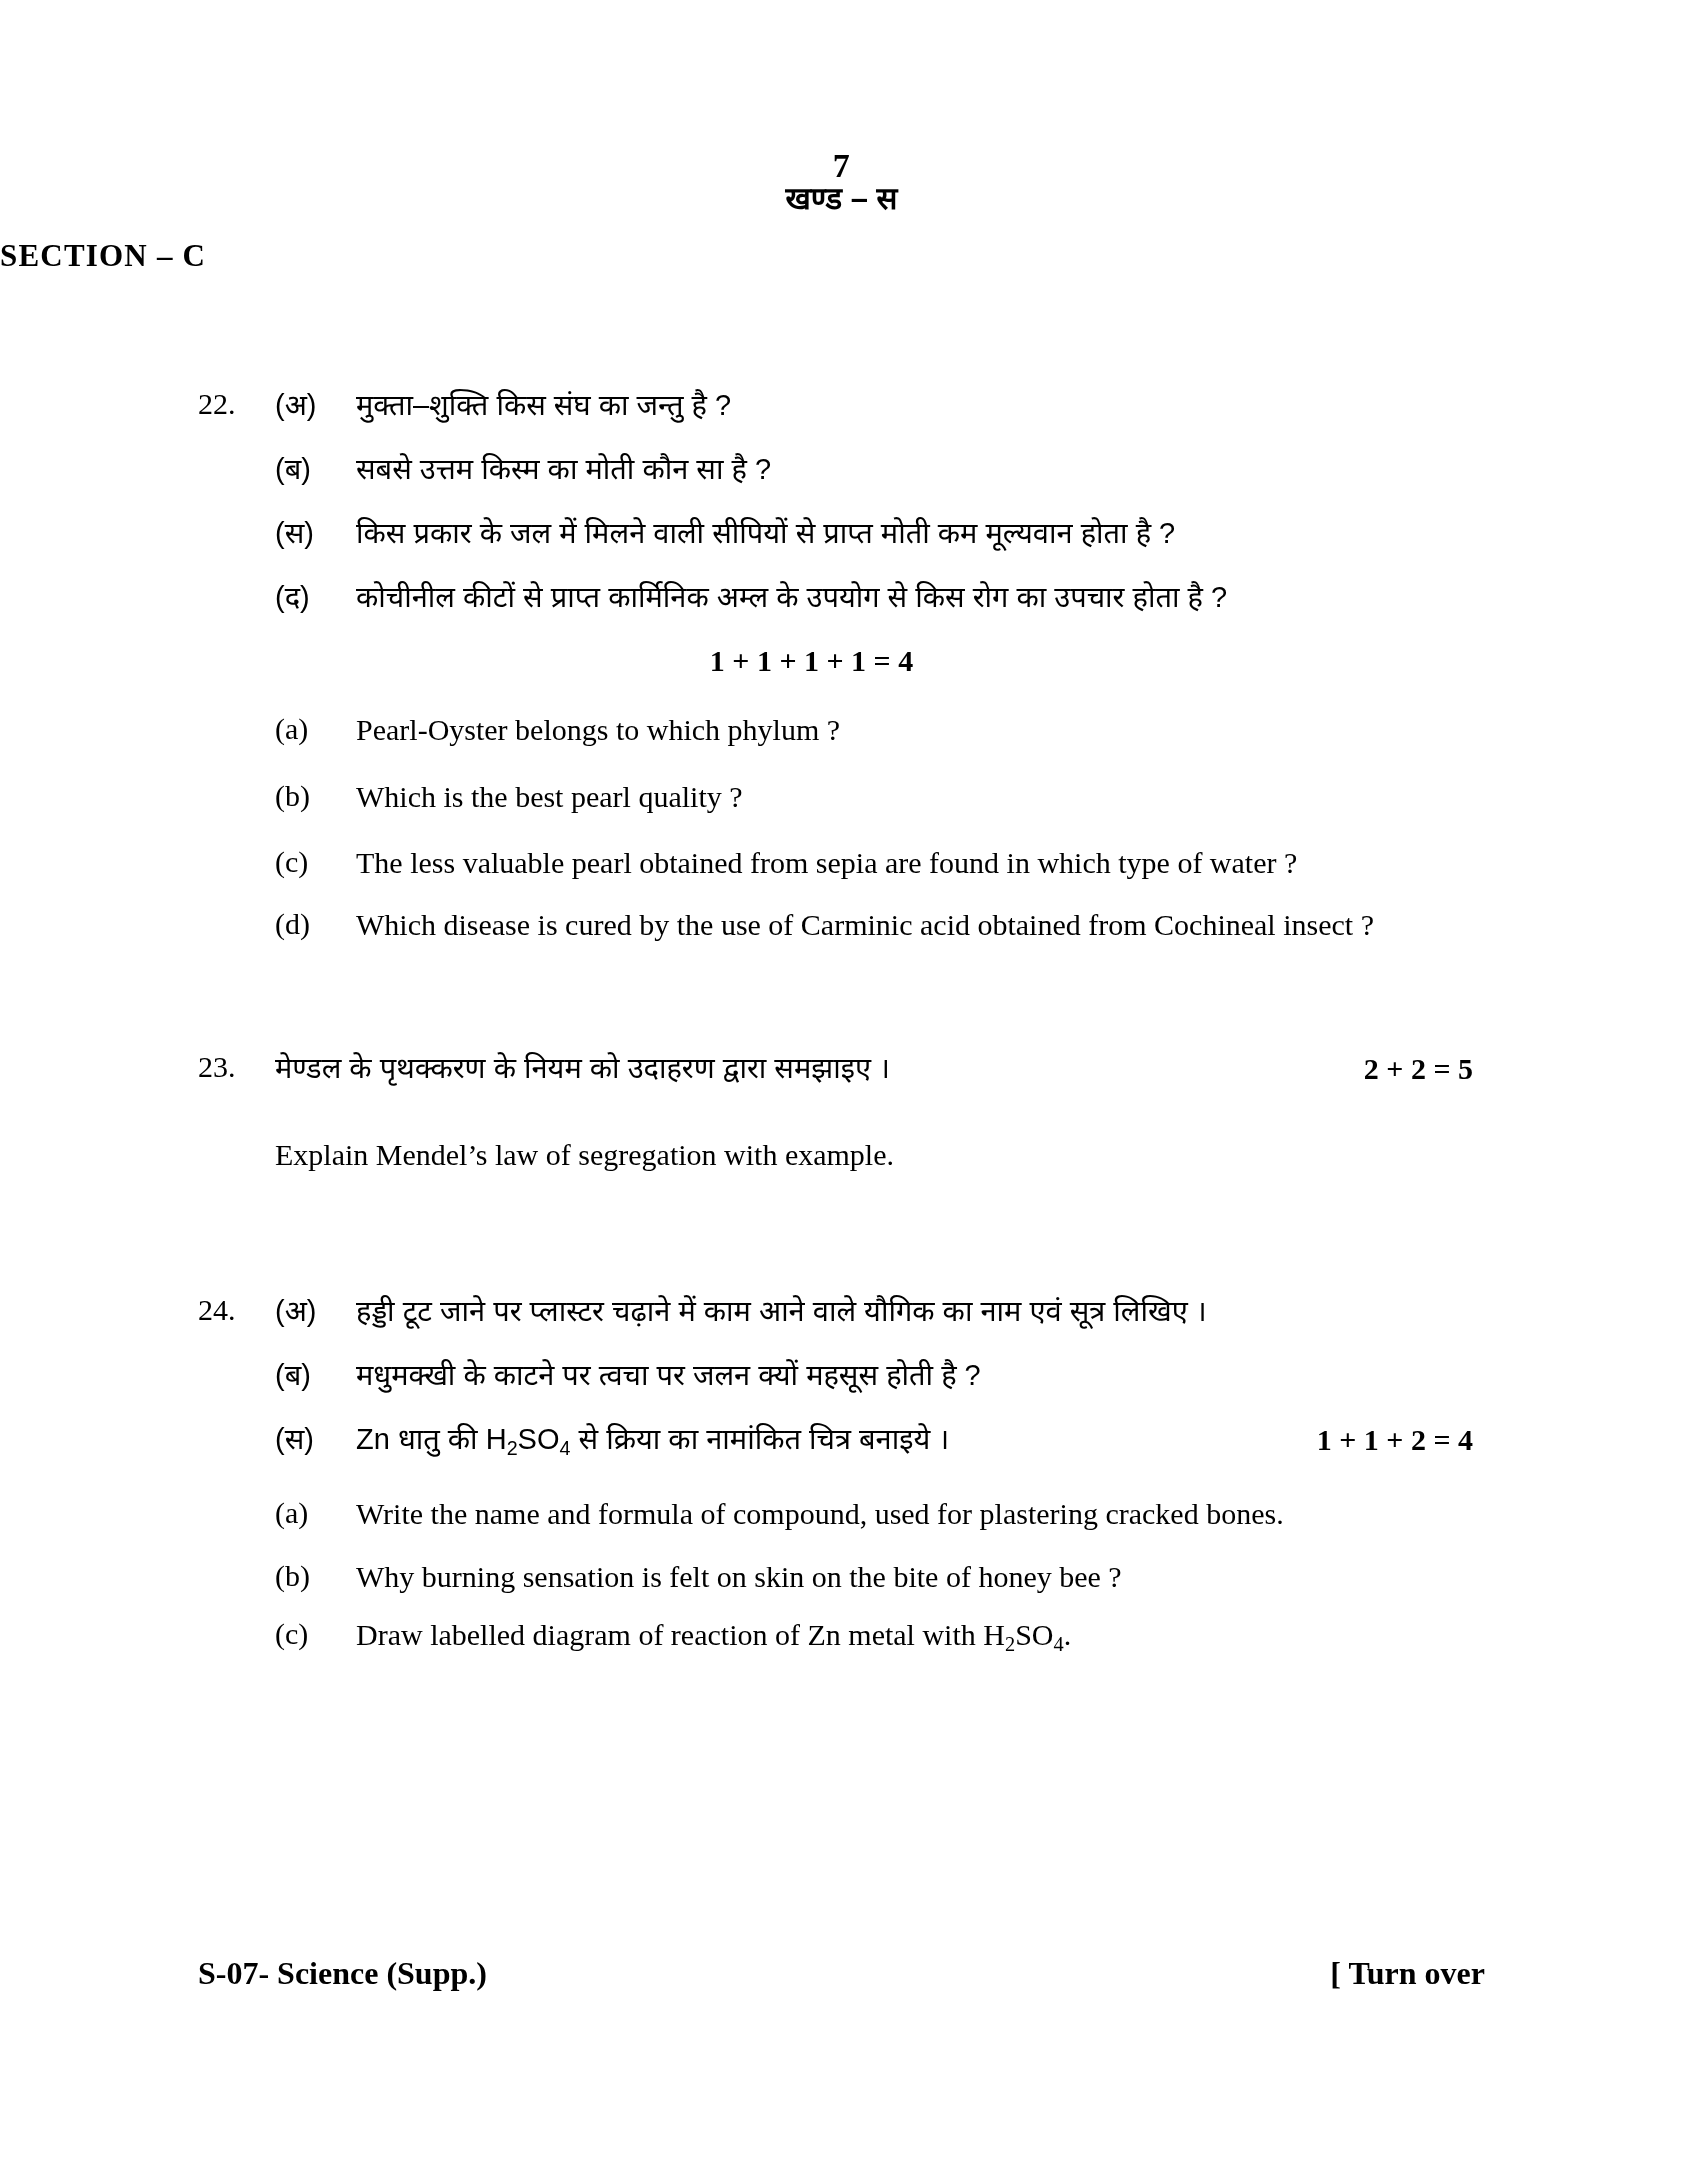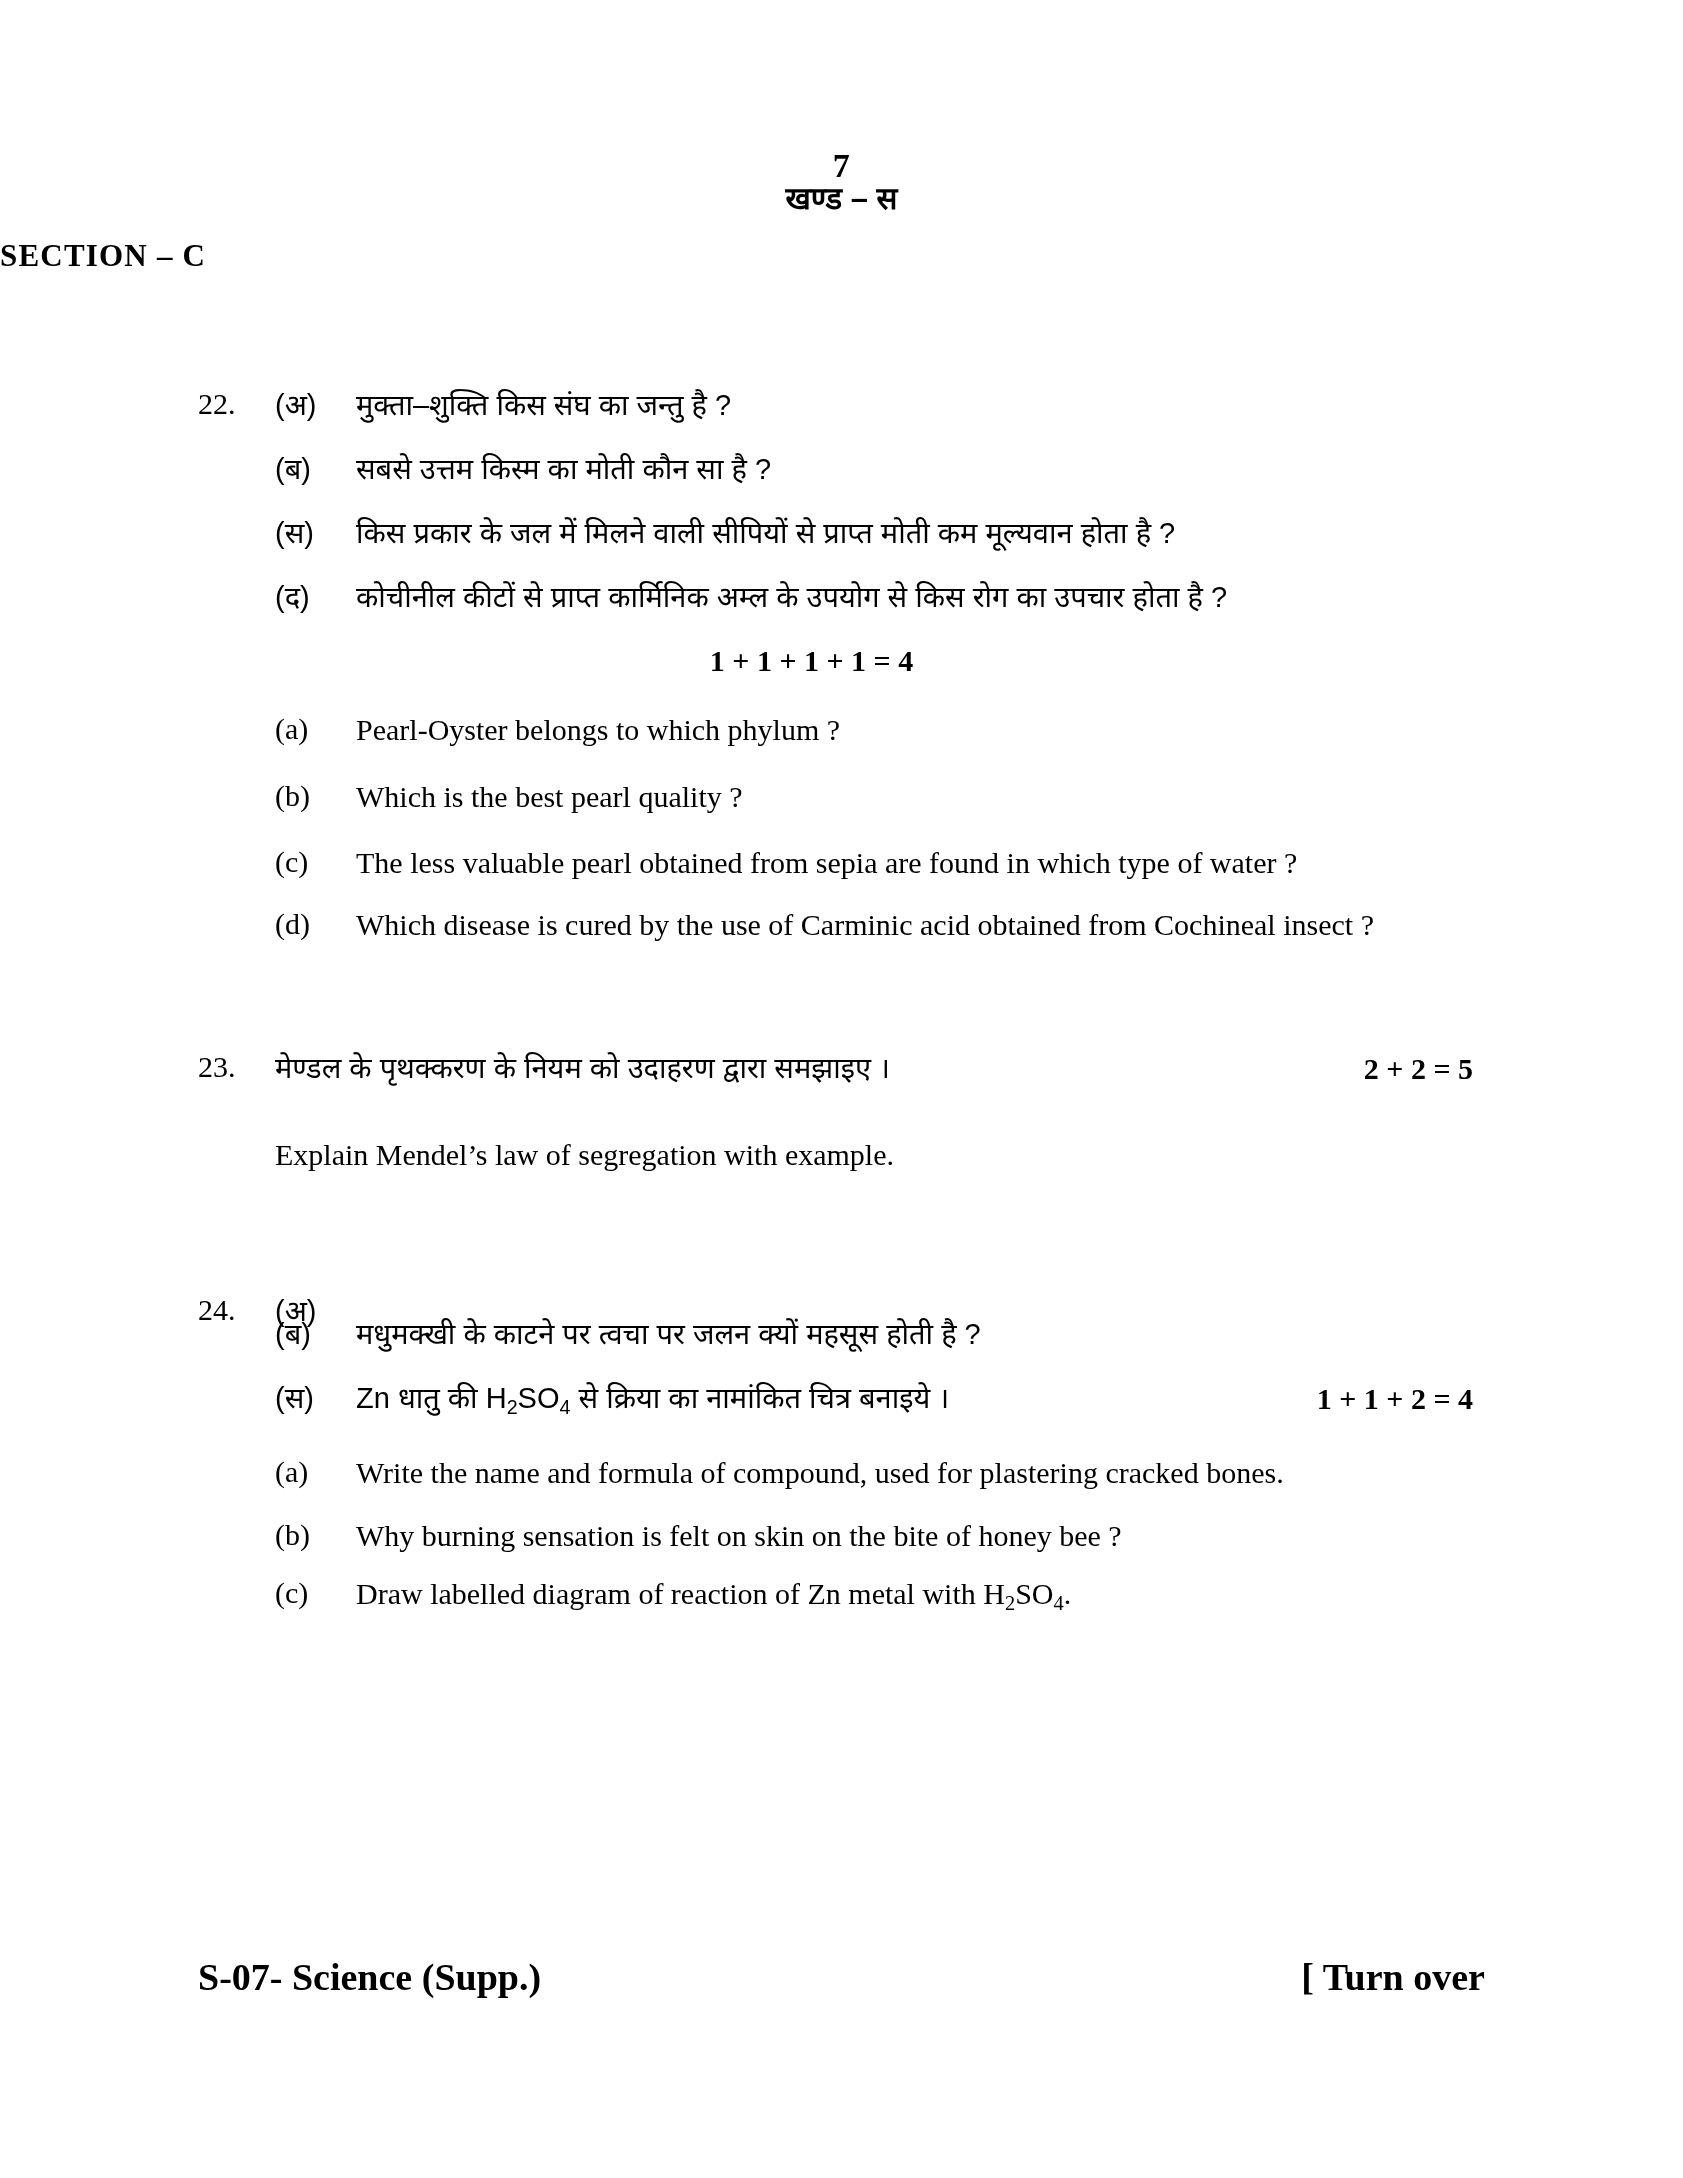--- a/index.html
+++ b/index.html
@@ -141,21 +141,21 @@
   
   .footer {
     position: absolute;
     left: 198px;
     right: 198px;
     top: 1955px;
     display: flex;
     justify-content: space-between;
     align-items: baseline;
     font-weight: bold;
-    font-size: 38px;
+    font-size: 32px;
   }
 </style>
 </head>
 <body>
 
 <div class="page">
 
   <div class="page-number">7</div>
   <div class="khand">खण्ड – स</div>
   <div class="section-c">SECTION – C</div>
@@ -238,20 +238,21 @@
   </div>
 
   <div class="sp-70"></div>
   <div class="sp-44"></div>
 
   <div class="qblock">
     <div class="qnum">24.</div>
 
     <div class="row hi">
       <span class="marker">(अ)</span>
+      <span class="body">हड्डी टूट जाने पर प्लास्टर चढ़ाने में काम आने वाले यौगिक का नाम एवं सूत्र लिखिए ।</span>
     </div>
     <div class="sp-22"></div>
 
     <div class="row hi">
       <span class="marker">(ब)</span>
       <span class="body">मधुमक्खी के काटने पर त्वचा पर जलन क्यों महसूस होती है ?</span>
     </div>
     <div class="sp-22"></div>
 
     <div class="row hi">

